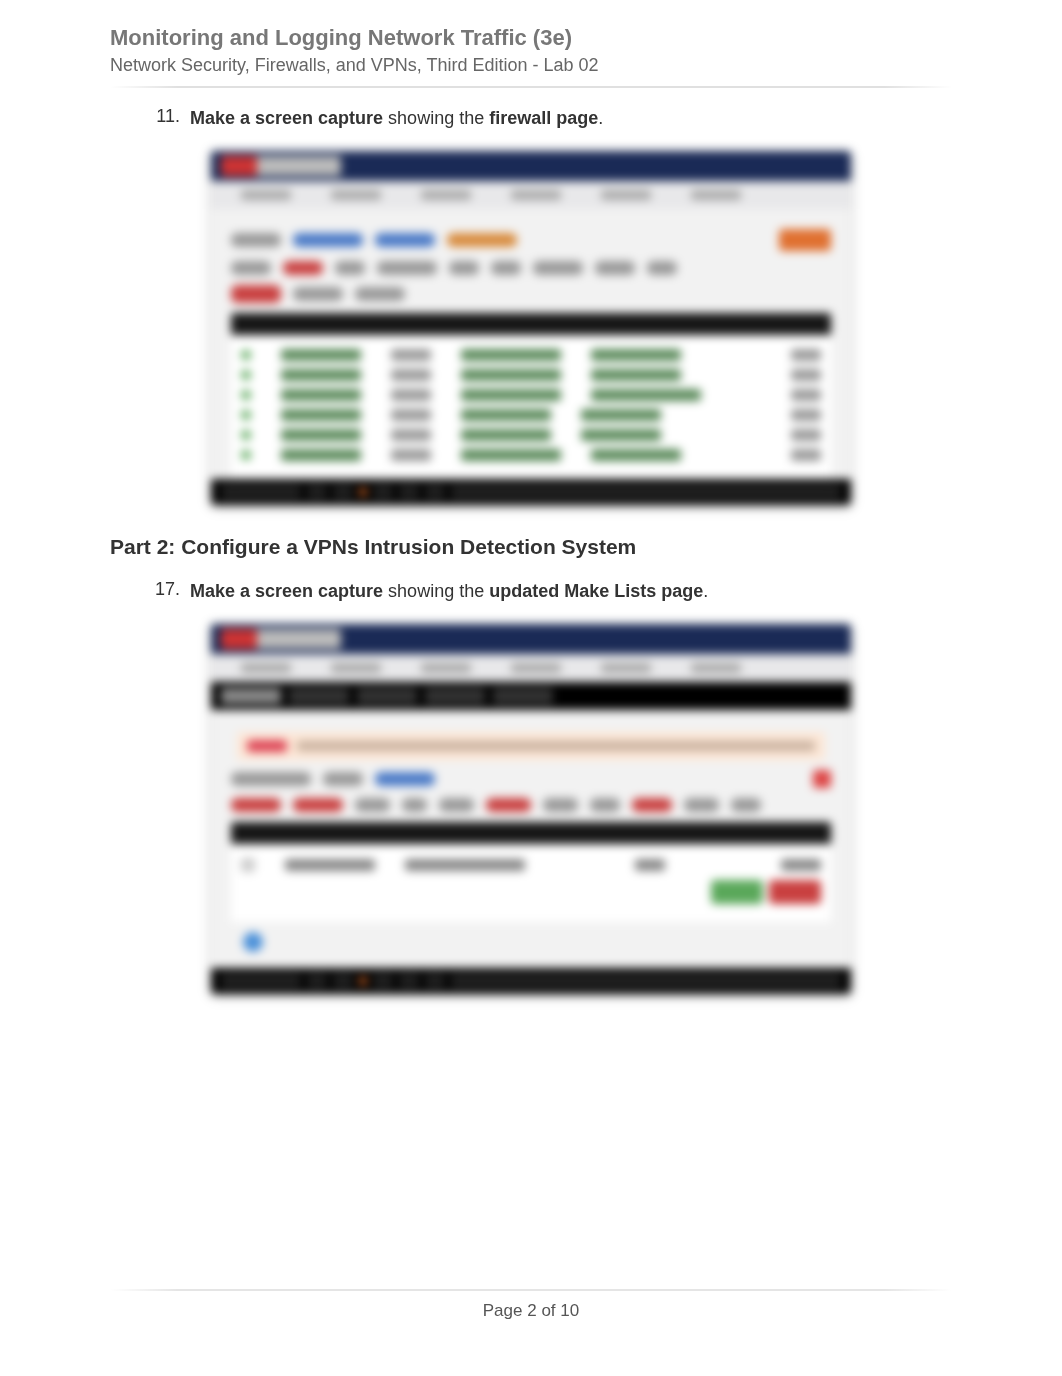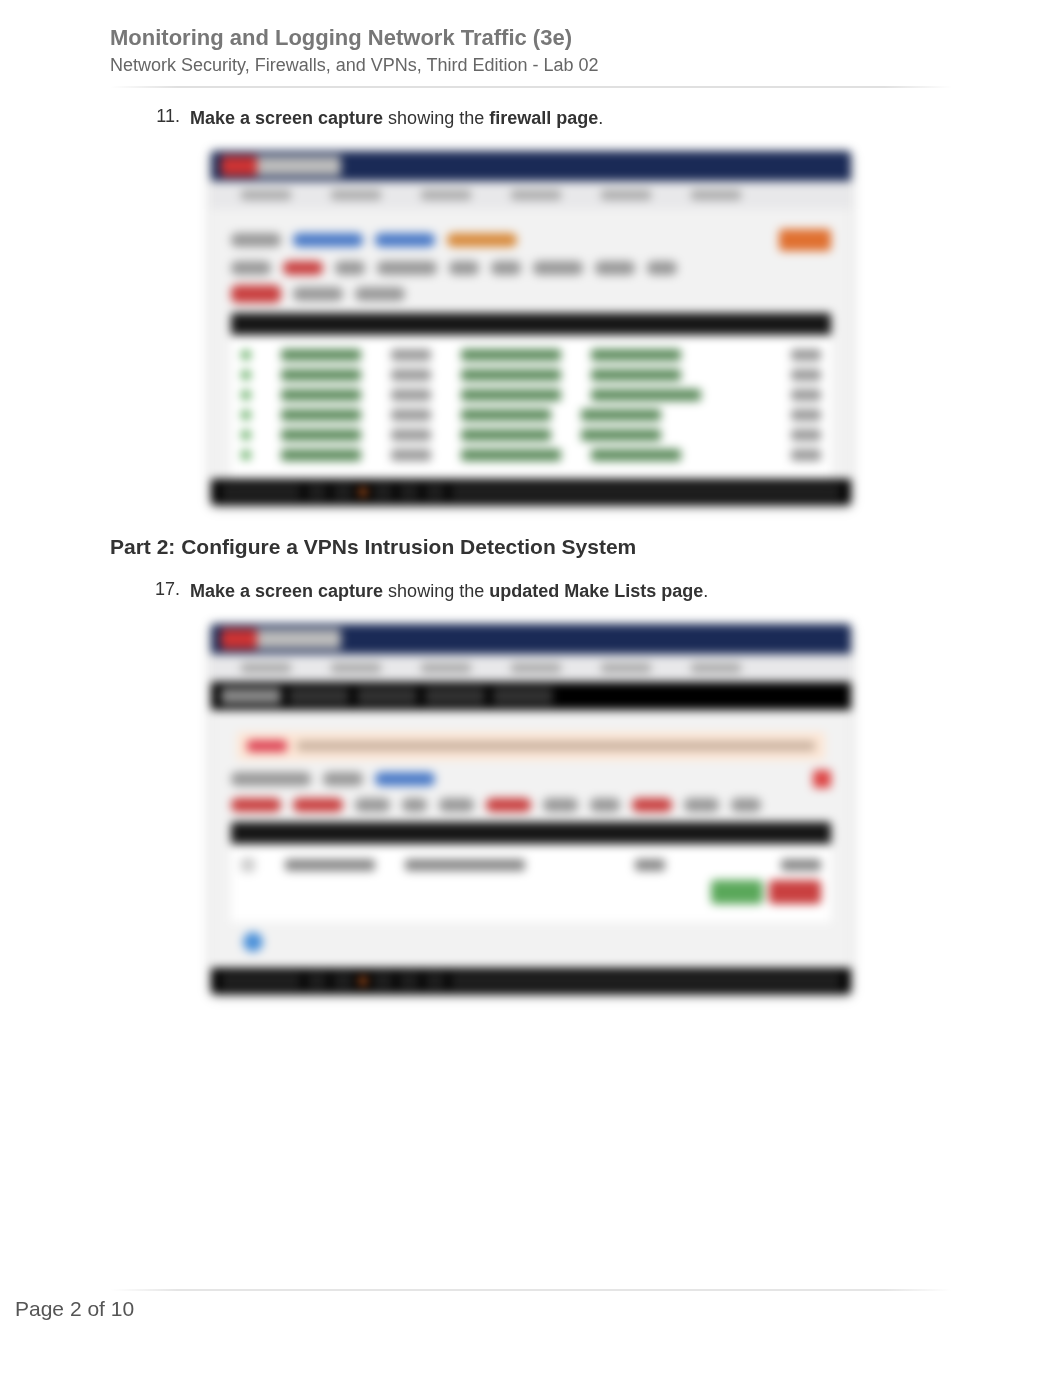--- a/index.html
+++ b/index.html
@@ -161,22 +161,22 @@
     position: absolute;
     left: 95px; right: 95px;
     bottom: 85px;
     height: 2px;
     background: linear-gradient(to right, rgba(0,0,0,0) 0%, rgba(0,0,0,0.1) 8%, rgba(0,0,0,0.1) 92%, rgba(0,0,0,0) 100%);
   }
   .page-footer-text {
     position: absolute;
     left: 0; right: 0;
     bottom: 55px;
-    text-align: left;
-    font-size: 21px;
+    text-align: center;
+    font-size: 17px;
     color: #555;
   }
 </style>
 </head>
 <body>
 
 <div class="page">
 
   <div class="header-title">Monitoring and Logging Network Traffic (3e)</div>
   <div class="header-subtitle">Network Security, Firewalls, and VPNs, Third Edition - Lab 02</div>

